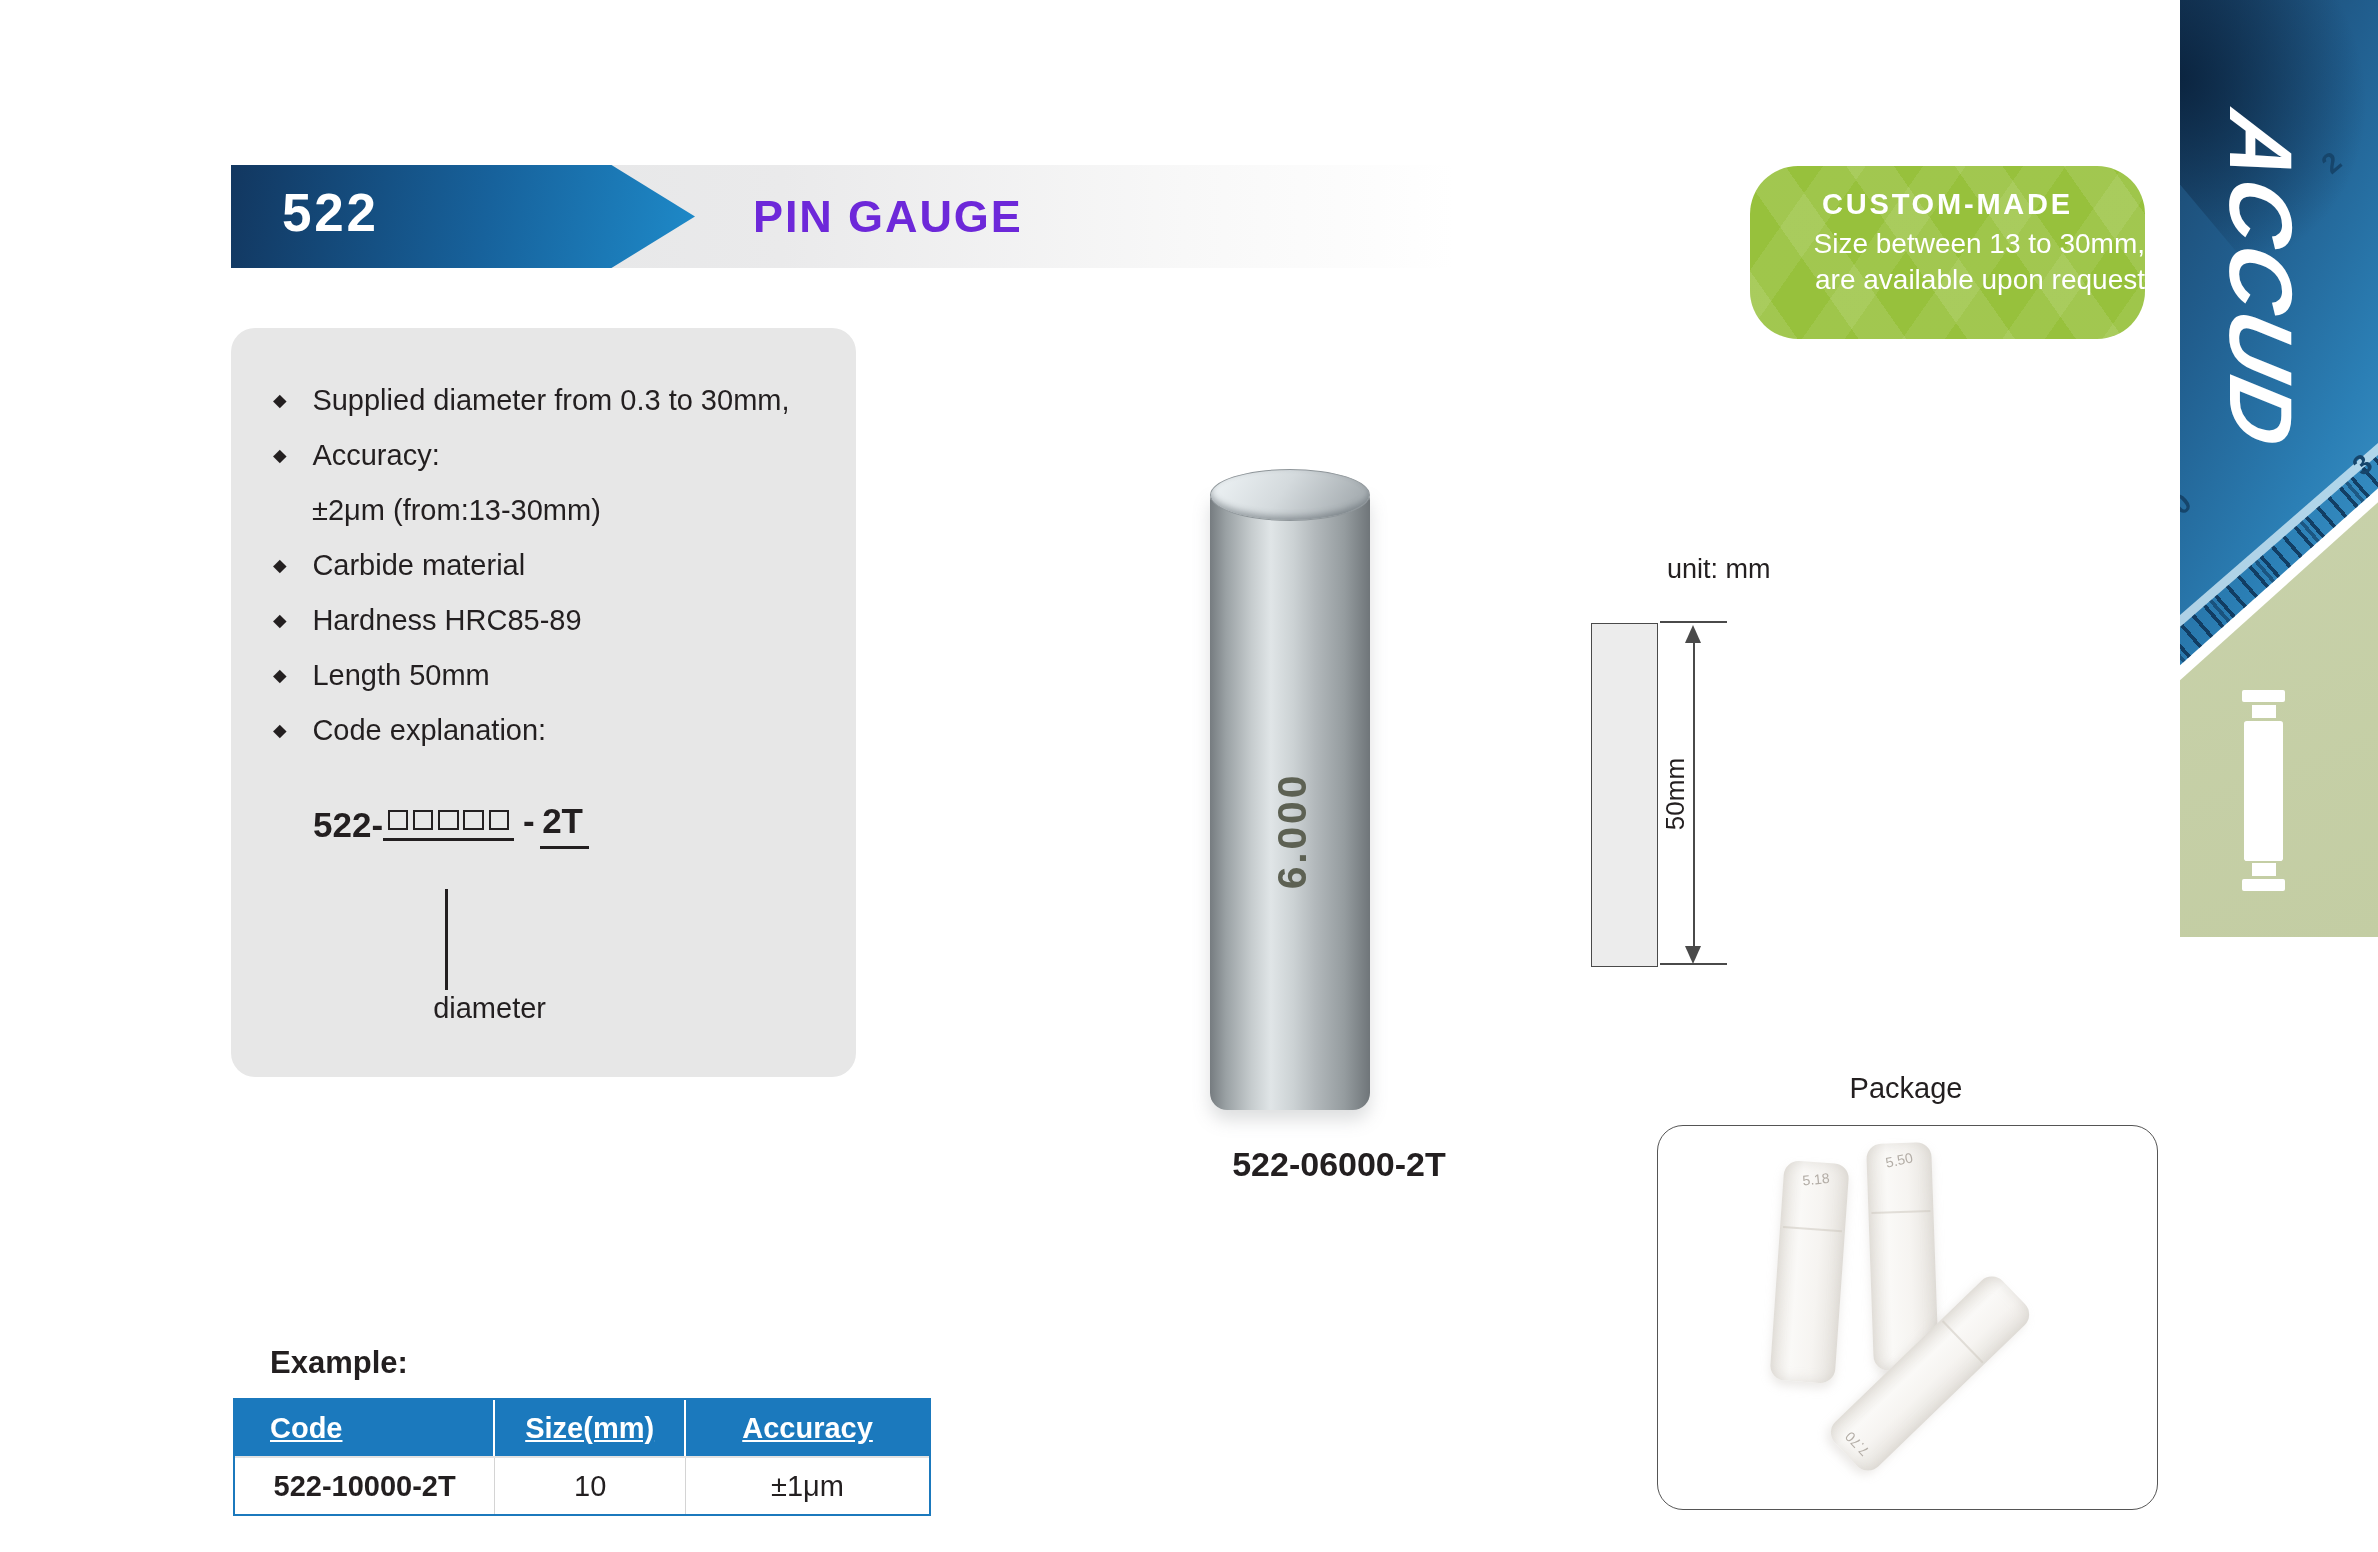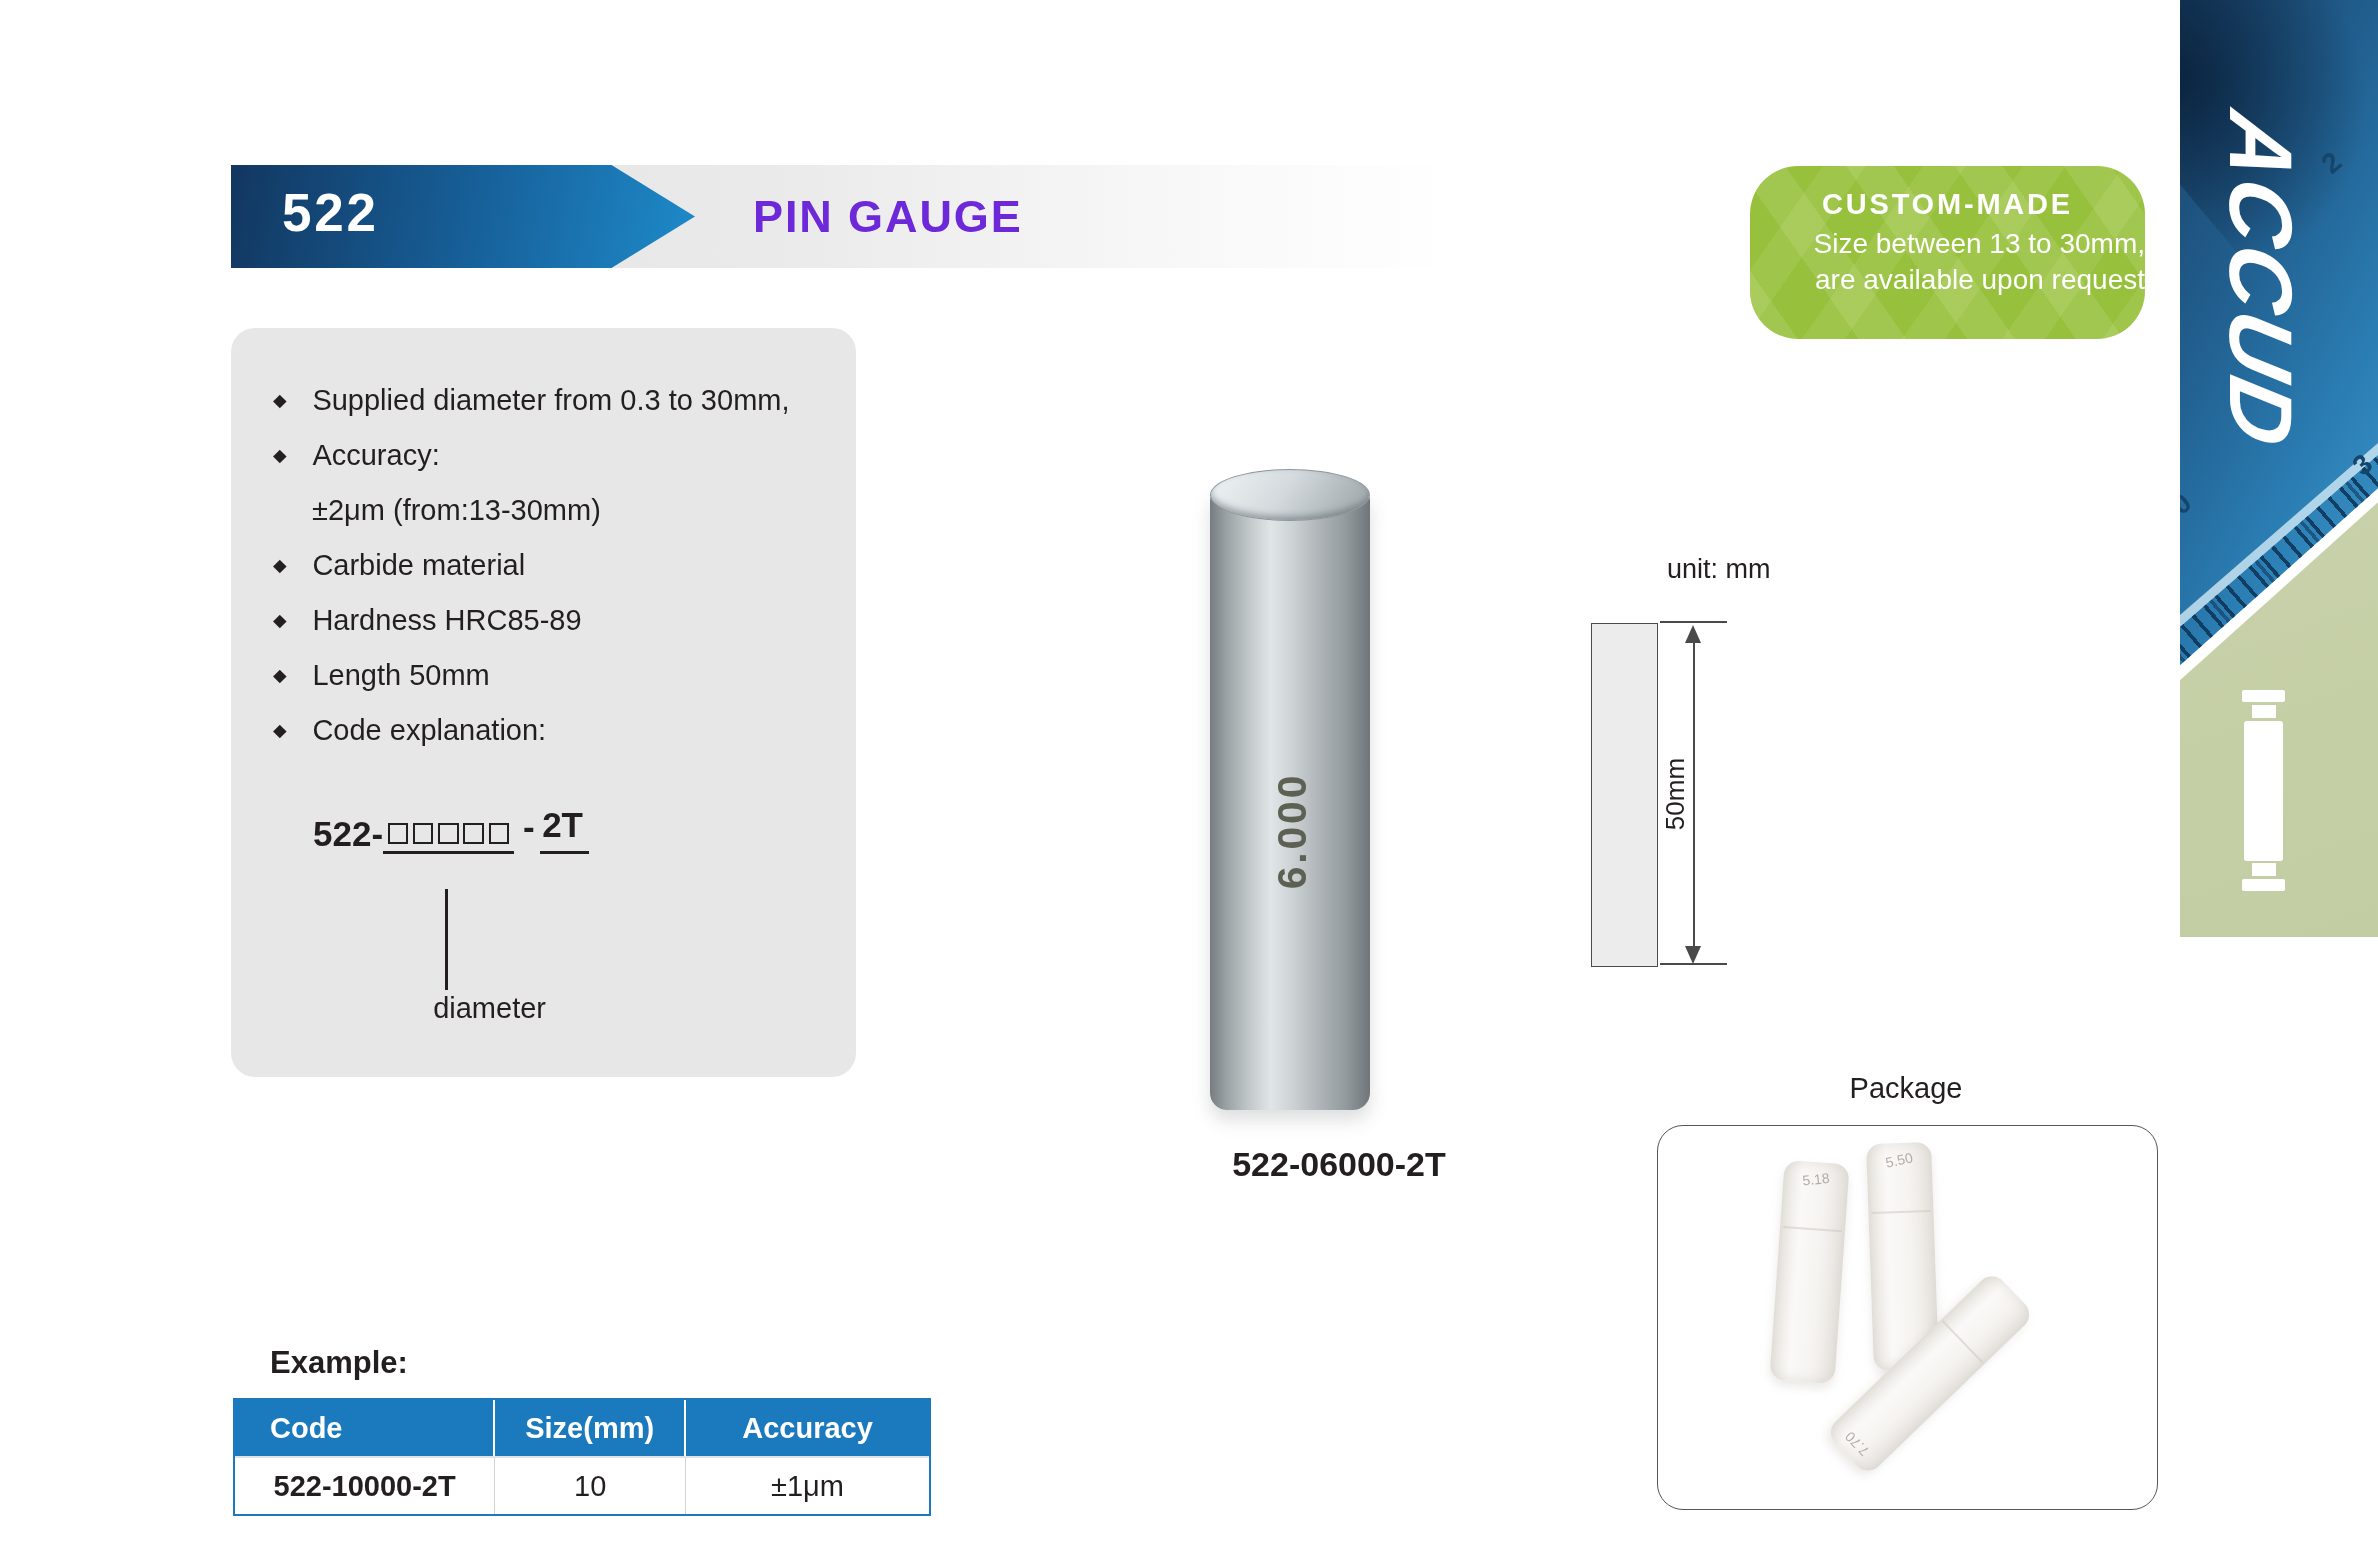--- a/index.html
+++ b/index.html
@@ -26,21 +26,21 @@
                repeating-linear-gradient(-55deg,rgba(255,255,255,0.08) 0 35px,rgba(255,255,255,0) 35px 82px);}
   .badge-title{position:relative;margin-top:22.4px;font-size:29px;font-weight:bold;letter-spacing:2.8px;}
   .badge-text{position:relative;font-size:28px;line-height:36px;margin-top:4.7px;text-align:right;}
 
   
   .info-box{left:231px;top:328px;width:625px;height:749px;background:#e7e7e7;border-radius:24px;
     box-sizing:border-box;padding:45px 28px 0 42px;font-size:29px;}
   .feat-line{height:55px;display:flex;align-items:center;}
   .feat-bullet{width:22.4px;font-size:17.7px;margin-right:17px;color:#231f20;flex:none;}
   .feat-indent{padding-left:39px;}
-  .code-row{margin-top:38px;margin-left:40px;height:58px;display:flex;align-items:flex-end;
+  .code-row{margin-top:38px;margin-left:40px;height:58px;display:flex;align-items:center;
     font-size:35px;font-weight:bold;}
   .code-boxes{display:inline-flex;gap:4.7px;padding:0 4.7px 7.5px 4.7px;border-bottom:3.7px solid #231f20;
     align-items:center;}
   .code-box{width:20.5px;height:20.5px;border:2.8px solid #231f20;box-sizing:border-box;background:#e7e7e7;}
   .code-dash{margin:0 5.6px 7.5px 9.3px;}
   .code-suffix{border-bottom:3.7px solid #231f20;padding:0 5.6px 5.6px 1.9px;}
   .diam-line{position:absolute;left:214px;top:561px;width:2.8px;height:101px;background:#231f20;}
   .diam-label{position:absolute;left:117px;top:664px;width:198px;text-align:right;font-size:29px;}
 
   
@@ -80,21 +80,21 @@
   .tube1{left:1777px;top:1162px;width:65px;height:220px;transform:rotate(4deg);}
   .tube2{left:1870px;top:1143px;width:65px;height:227px;transform:rotate(-2deg);}
   .tube3{left:1899px;top:1257px;width:62px;height:233px;transform:rotate(46deg);}
   .tl-top{top:9.3px;transform:rotate(-10deg);}
   .tl-bottom{bottom:7.5px;transform:rotate(180deg);}
 
   
   .example-heading{left:270px;top:1345px;font-size:31px;font-weight:bold;}
   .ex-table{left:233px;top:1398px;width:694px;border:2.8px solid #1b79bd;background:#fff;}
   .ex-row{display:flex;}
-  .ex-head{background:#1b79bd;color:#fff;font-weight:bold;font-size:29px;height:56px;}
+  .ex-head{background:#1b79bd;color:#fff;font-weight:bold;font-size:29px;height:56px;text-decoration:underline;}
   .ex-body{background:#ffffff;font-size:29px;height:56px;border-top:2.8px solid #e2e2e2;}
   .ex-cell{display:flex;align-items:center;justify-content:center;box-sizing:border-box;}
   .c1{width:37.5%;}
   .c2{width:27.5%;}
   .c3{width:35%;}
   .ex-head .ex-cell{border-right:2.8px solid #fff;}
   .ex-head .c1{justify-content:flex-start;padding-left:35px;}
   .ex-head .c3{border-right:none;}
   .ex-body .ex-cell{border-right:1.9px solid #d4d4d4;}
   .ex-body .c3{border-right:none;}

